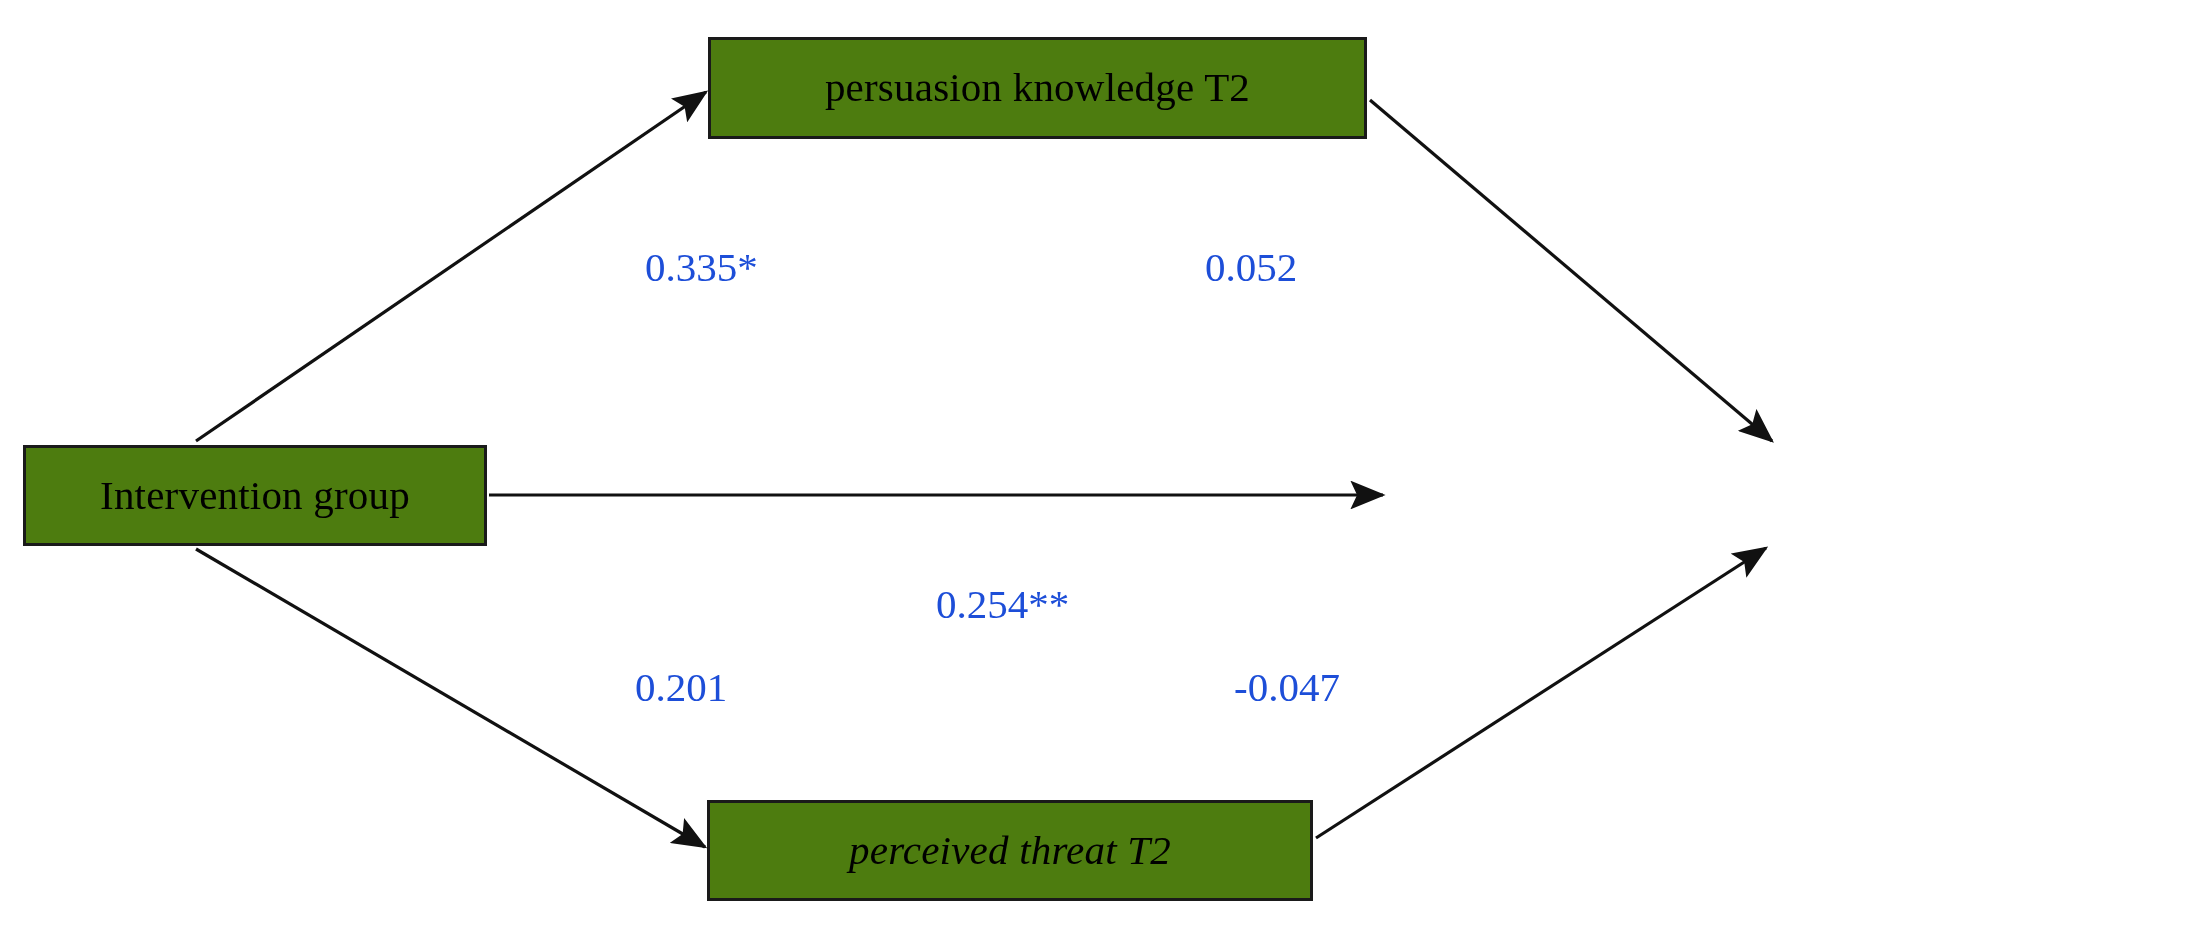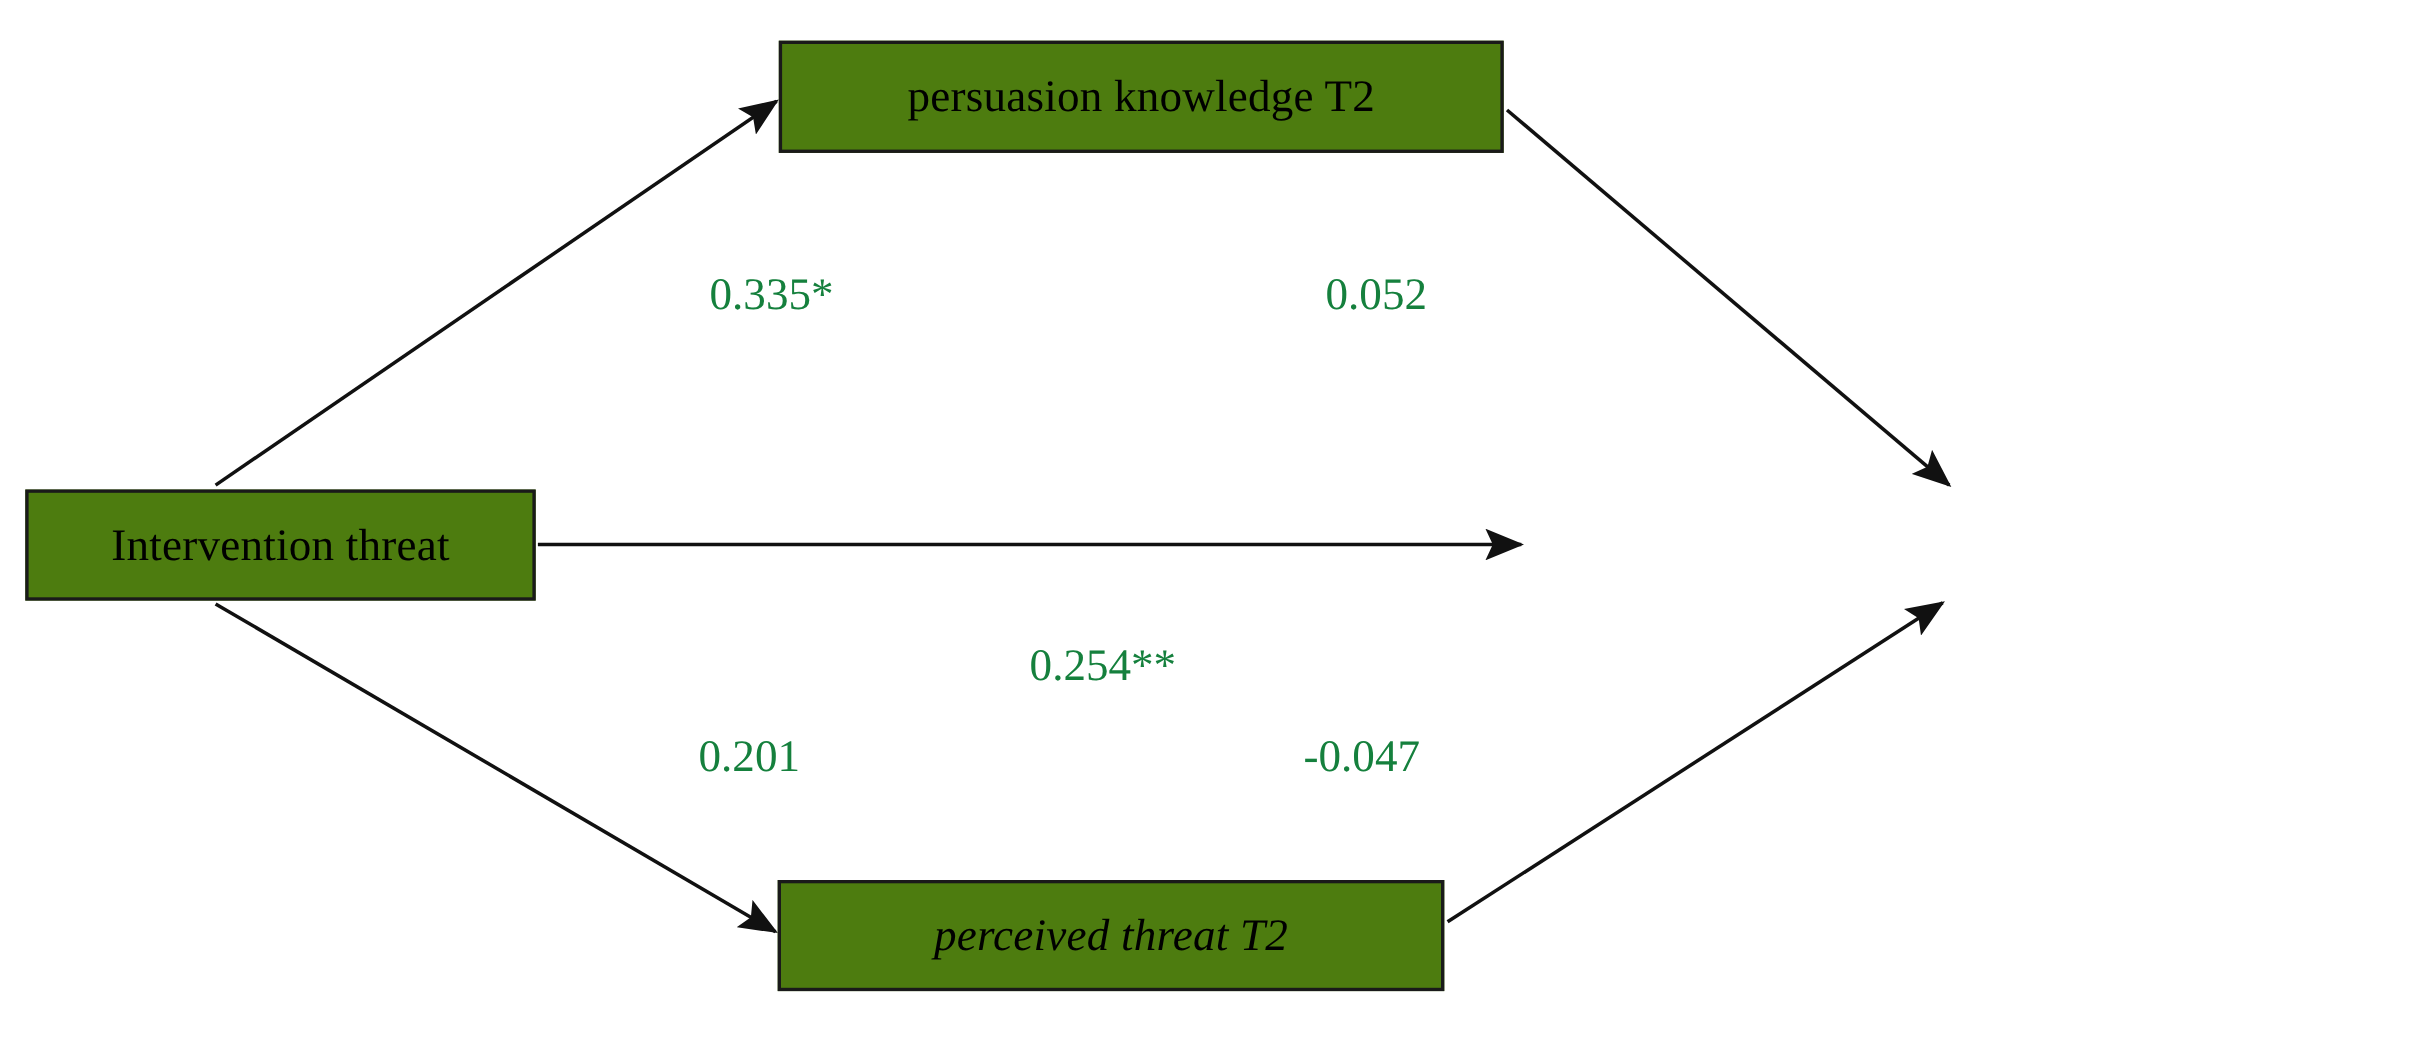--- a/index.html
+++ b/index.html
@@ -69,29 +69,29 @@
     left: 1385px;
     top: 443px;
     width: 795px;
     height: 102px;
   }
   .edge-label {
     position: absolute;
     font-family: "Liberation Serif", "DejaVu Serif", serif;
     font-size: 41px;
     line-height: 1;
-    color: #15803d;
+    color: #1d4ed8;
     white-space: nowrap;
     z-index: 4;
   }
   #label-a1 { left: 645px; top: 247px; }
   #label-b1 { left: 1205px; top: 247px; }
   #label-c  { left: 936px; top: 540px; margin-top: 44px; }
   #label-a2 { left: 635px; top: 667px; }
-  #label-b2 { left: 1185px; top: 667px; }
+  #label-b2 { left: 1234px; top: 667px; }
 </style>
 </head>
 <body>
 
 <div id="diagram-root">
 
   <svg id="edges-layer" viewBox="0 0 2201 945" width="2201" height="945" xmlns="http://www.w3.org/2000/svg">
     <defs>
       <marker id="arrowhead" markerWidth="11" markerHeight="9" refX="10.2" refY="4.5" orient="auto" markerUnits="strokeWidth">
         <path d="M0,0 L11,4.5 L0,9 L2.1,4.5 z" fill="#111111"></path>
@@ -103,21 +103,21 @@
     <line x1="1370" y1="100" x2="1772" y2="441" stroke="#111111" stroke-width="3.2" marker-end="url(#arrowhead)"></line>
 
     <line x1="489" y1="495" x2="1383" y2="495" stroke="#111111" stroke-width="3.2" marker-end="url(#arrowhead)"></line>
 
     <line x1="196" y1="549" x2="705" y2="847" stroke="#111111" stroke-width="3.2" marker-end="url(#arrowhead)"></line>
 
     <line x1="1316" y1="838" x2="1766" y2="548" stroke="#111111" stroke-width="3.2" marker-end="url(#arrowhead)"></line>
   </svg>
 
   <div class="node-box" id="node-intervention-group">
-    <span class="node-label">Intervention threat</span>
+    <span class="node-label">Intervention group</span>
   </div>
 
   <div class="node-box" id="node-persuasion-knowledge">
     <span class="node-label">persuasion knowledge T2</span>
   </div>
 
   <div class="node-box" id="node-perceived-threat">
     <span class="node-label">perceived threat T2</span>
   </div>
 

